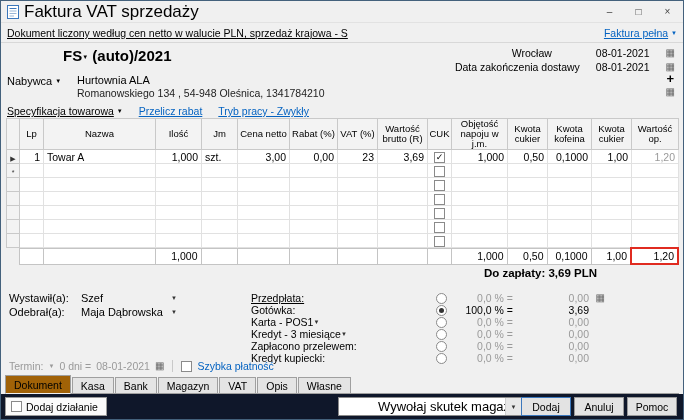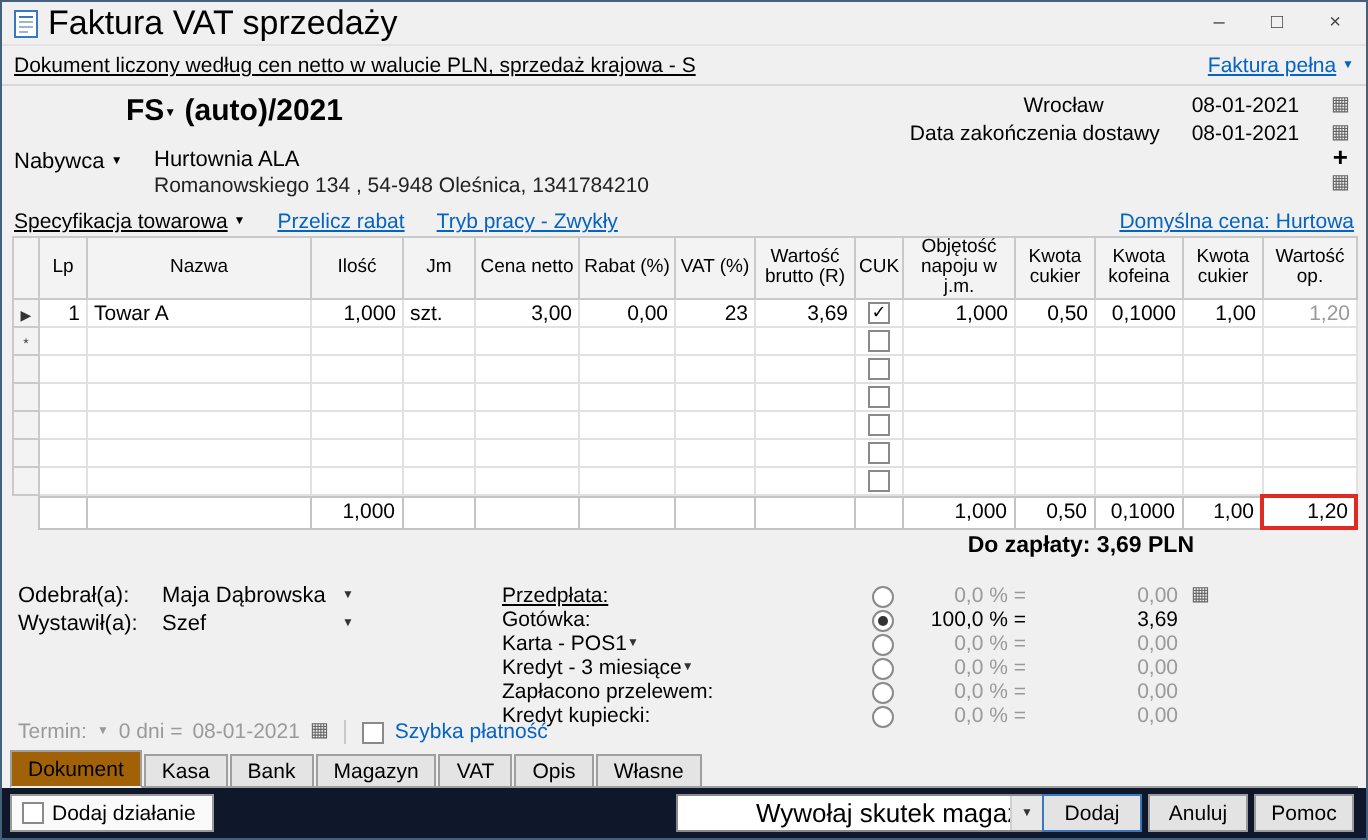--- a/index.html
+++ b/index.html
@@ -174,21 +174,20 @@
   <span class="buyer-add">+</span>
   <span class="buyer-pick grid-icon">▦</span>
 
   <div class="toolbar">
     <span>
       <span class="link-dark">Specyfikacja towarowa</span>
       <span class="caret">▼</span>
     </span>
     <span class="link-blue">Przelicz rabat</span>
     <span class="link-blue">Tryb pracy - Zwykły</span>
-    <span class="link-blue right">Domyślna cena: Hurtowa</span>
   </div>
 
   <div class="grid-wrap">
     <table class="grid">
       <colgroup>
         <col style="width:13px">
           <col style="width:24px">
           <col style="width:112px">
           <col style="width:46px">
         <col style="width:36px">
@@ -387,27 +386,27 @@
       </table>
   </div>
 
   <div class="total">
     <span>Do zapłaty:</span>
     <span>3,69 PLN</span>
   </div>
 
   <div class="people">
     <div class="prow">
+      <span class="lab">Wystawił(a):</span>
+      <span class="val">Szef</span>
+      <span class="dd">▼</span>
+    </div>
+    <div class="prow">
       <span class="lab">Odebrał(a):</span>
       <span class="val">Maja Dąbrowska</span>
-      <span class="dd">▼</span>
-    </div>
-    <div class="prow">
-      <span class="lab">Wystawił(a):</span>
-      <span class="val">Szef</span>
       <span class="dd">▼</span>
     </div>
   </div>
 
   <div class="term-row">
     <span>Termin:</span>
     <span class="dd-gray">▼</span>
     <span>0 dni =</span>
     <span>08-01-2021</span>
     <span class="grid-icon">▦</span>

